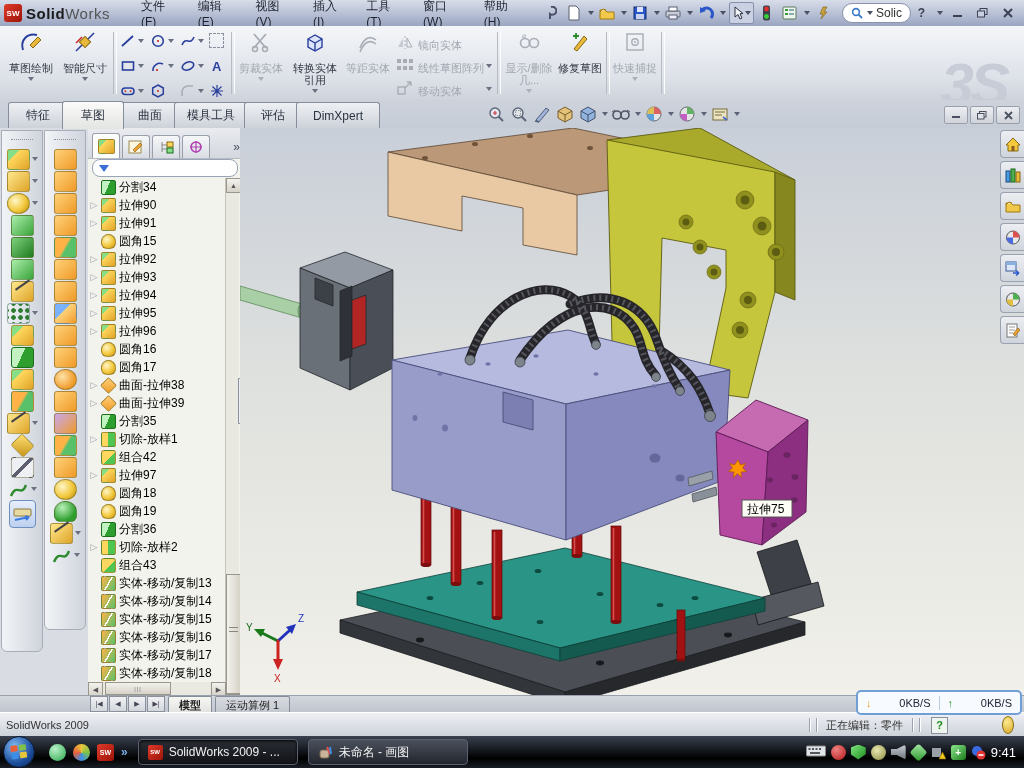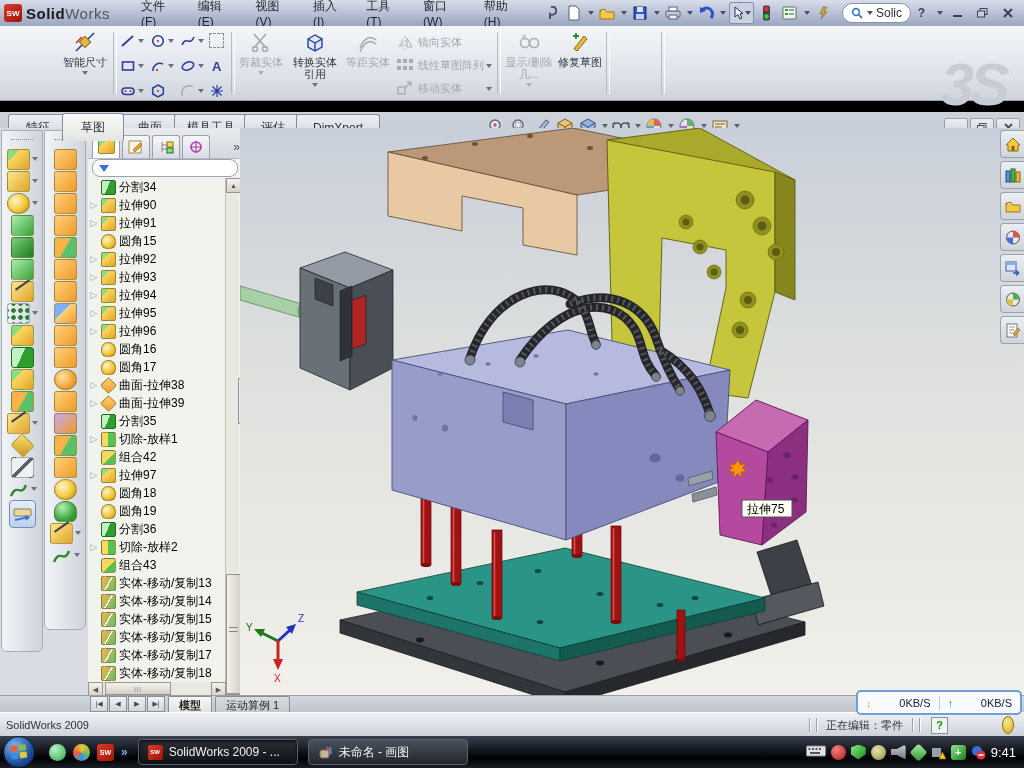--- a/index.html
+++ b/index.html
@@ -21,33 +21,33 @@
   .tbtn{width:20px;height:18px;display:flex;align-items:center;justify-content:center;}
   .ddm{width:0;height:0;border-top:4px solid #4a5065;border-left:3px solid transparent;border-right:3px solid transparent;margin-left:1px;}
   .selbox{display:flex;align-items:center;border:1px solid #8590aa;border-radius:2px;background:#c9d1e2;padding:0 2px;height:20px;}
   .searchpill{display:flex;align-items:center;background:#fff;border:1px solid #8a93ab;border-radius:10px;height:18px;padding:0 8px;margin-left:6px;gap:3px;}
   .winbtns{margin-left:auto;display:flex;gap:4px;padding-right:6px;align-items:center;}
   .wb{width:21px;height:15px;display:flex;align-items:center;justify-content:center;color:#3c4254;}
   
   #ribbon{left:0;top:26px;width:1024px;height:74px;
     background:linear-gradient(#f4f6f9,#dde1e8 70%,#cfd4dc);border-bottom:1px solid #9aa0ac;}
   .rbtn{position:absolute;top:3px;height:66px;text-align:center;display:flex;flex-direction:column;align-items:center;justify-content:flex-start;gap:1px;}
-  .rlbl{font-size:11px;line-height:12px;color:#333a44;}
+  .rlbl{font-size:11px;line-height:12px;color:#333a44;margin-top:6px;}
   .rlbl.dis{color:#a2a8b0;}
   .ric{height:26px;display:flex;align-items:center;justify-content:center;}
   .ddr{width:0;height:0;border-top:4px solid #6a7180;border-left:3.5px solid transparent;border-right:3.5px solid transparent;margin-top:2px;}
   .ddr.dis{border-top-color:#aab0b8;}
   .rsep{position:absolute;top:6px;height:62px;width:2px;border-left:1px solid #b6bbc4;border-right:1px solid #fdfdfe;}
   .sic{position:absolute;width:17px;height:17px;display:flex;align-items:center;justify-content:center;}
   .sdd{position:absolute;width:0;height:0;border-top:4px solid #6a7180;border-left:3px solid transparent;border-right:3px solid transparent;}
   .stack{position:absolute;display:flex;align-items:center;gap:4px;height:20px;}
   .stack .rlbl{white-space:nowrap;}
   #watermark{right:18px;top:24px;font-size:60px;font-style:italic;color:#c7ccd6;font-weight:bold;letter-spacing:-4px;}
   
-  #tabrow{left:0;top:112px;width:1024px;height:28px;background:linear-gradient(#cdd2db,#c6ccd6);}
+  #tabrow{left:0;top:100px;width:1024px;height:28px;background:linear-gradient(#cdd2db,#c6ccd6);}
   .ctab{position:absolute;top:2px;height:25px;display:flex;align-items:center;justify-content:center;
     background:linear-gradient(#eef0f3,#cdd2da);border:1px solid #868d9b;border-bottom:none;
     border-radius:3px 3px 0 0;font-size:12px;color:#2c3340;padding:0 10px;}
   .ctab.active{background:linear-gradient(#fbfbf9,#e3e5e2);height:27px;top:1px;z-index:2;}
   .hud{position:absolute;left:486px;top:4px;display:flex;align-items:center;gap:3px;opacity:.85;}
   .hudi{width:20px;height:20px;display:flex;align-items:center;justify-content:center;}
   .vwb{position:absolute;top:6px;width:22px;height:16px;background:linear-gradient(#eceef1,#cfd3da);
     border:1px solid #9aa0ab;border-radius:2px;display:flex;align-items:center;justify-content:center;}
   
   #leftpanel{left:0;top:128px;width:88px;height:567px;background:#d9dce2;border-right:1px solid #aab0ba;}
@@ -262,20 +262,30 @@
       </div>
     <div class="wb">
         <svg width="10" height="10">
           <path d="M1,1 L9,9 M9,1 L1,9" stroke="#3c4254" stroke-width="2"></path>
         </svg>
       </div>
   </div>
 </div>
 
 <div class="abs" id="ribbon">
+  <div class="rbtn" style="left:4px;width:54px;">
+    <div class="ric">
+        <svg width="26" height="24">
+          <path d="M5,20 C2,10 9,3 19,5" stroke="#2a3f9c" fill="none" stroke-width="2"></path>
+          <path d="M12,15 L20,7 L23,10 L15,18 Z" fill="#e8b93c" stroke="#8a6a10"></path>
+        </svg>
+      </div>
+    <div class="rlbl">草图绘制</div>
+      <div class="ddr"></div>
+  </div>
   <div class="rbtn" style="left:60px;width:50px;">
     <div class="ric">
         <svg width="24" height="24">
           <path d="M3,21 L21,3" stroke="#2a3f9c" stroke-width="1.6"></path>
           <rect x="8" y="8" width="8" height="8" transform="rotate(45 12 12)" fill="#e8b93c" stroke="#8a6a10"></rect>
           <path d="M3,13 L9,7" stroke="#c22" stroke-width="1.4"></path>
         </svg>
       </div>
     <div class="rlbl">智能尺寸</div>
       <div class="ddr"></div>
@@ -430,20 +440,31 @@
   <div class="rbtn" style="left:557px;width:46px;">
     <div class="ric">
         <svg width="22" height="22">
           <path d="M5,18 L15,5 L18,8 L8,20 Z" fill="#e8b93c" stroke="#8a6a10"></path>
           <path d="M4,5 h6 M7,2 v6" stroke="#2a8a2a" stroke-width="1.8"></path>
         </svg>
       </div>
     <div class="rlbl">修复草图</div>
   </div>
   <div class="rsep" style="left:606px;"></div>
+  <div class="rbtn" style="left:611px;width:48px;">
+    <div class="ric">
+        <svg width="22" height="22">
+          <rect x="3" y="3" width="16" height="16" fill="none" stroke="#a8adb5" stroke-width="1.4"></rect>
+          <circle cx="11" cy="11" r="3.2" fill="none" stroke="#a8adb5" stroke-width="1.4"></circle>
+          <circle cx="11" cy="11" r="1" fill="#a8adb5"></circle>
+        </svg>
+      </div>
+    <div class="rlbl dis">快速捕捉</div>
+      <div class="ddr dis"></div>
+  </div>
   <div class="rsep" style="left:661px;"></div>
   <div class="abs" id="watermark">3S</div>
 </div>
 
 <div class="abs" id="tabrow">
   <div class="ctab" style="left:8px;width:38px;">特征</div>
   <div class="ctab active" style="left:62px;width:40px;">草图</div>
   <div class="ctab" style="left:120px;width:38px;">曲面</div>
   <div class="ctab" style="left:174px;width:52px;">模具工具</div>
   <div class="ctab" style="left:244px;width:36px;">评估</div>

